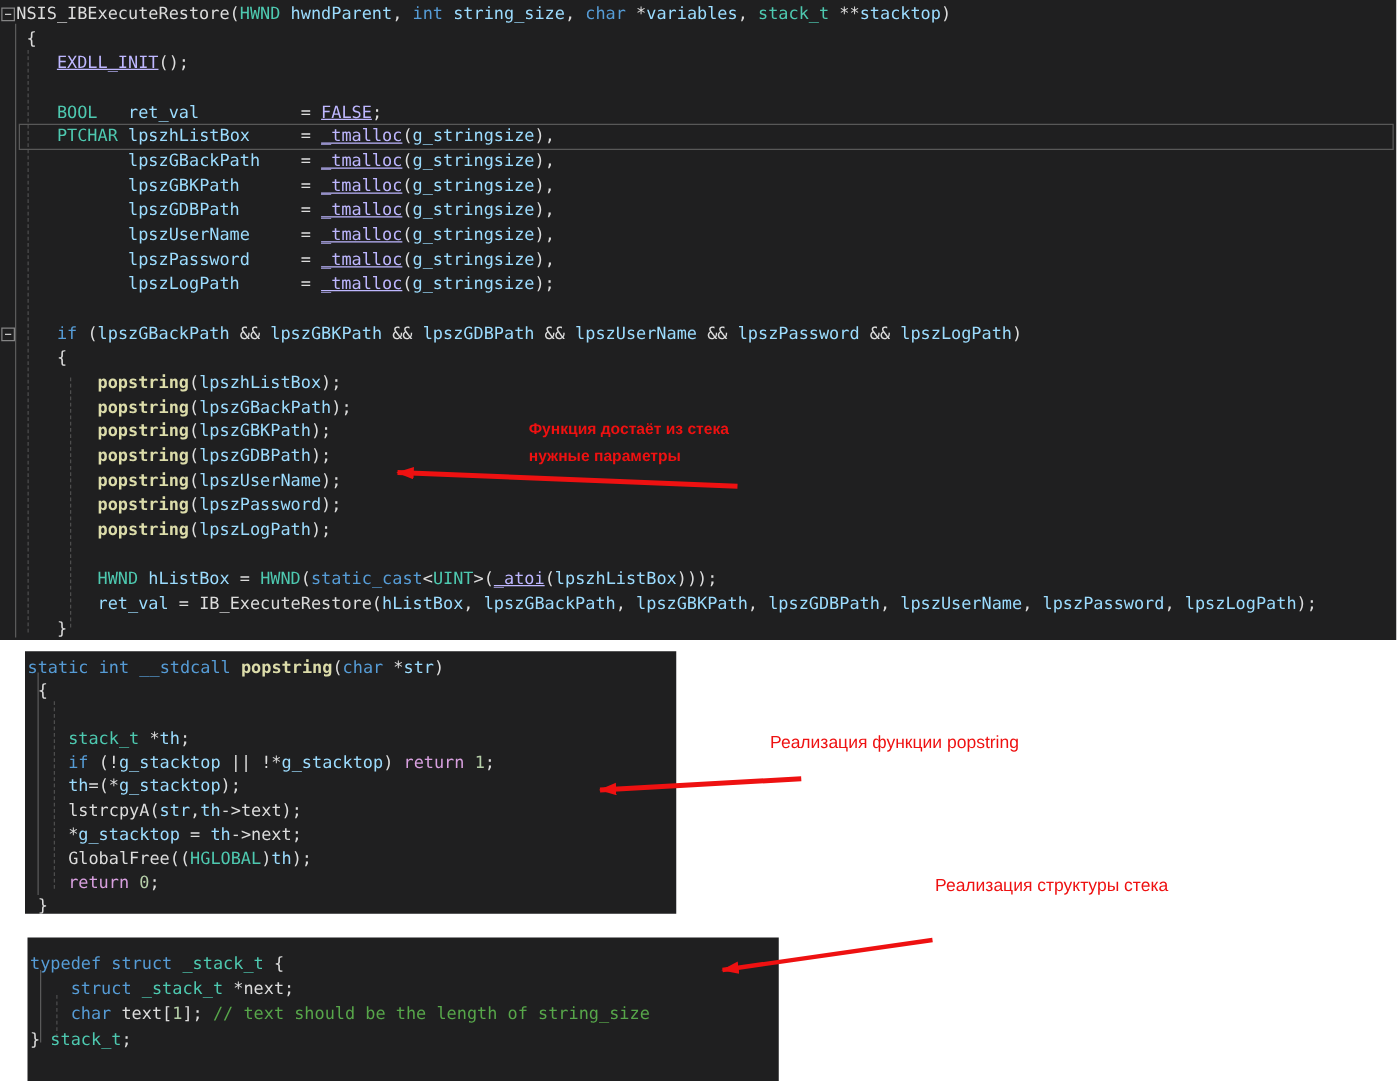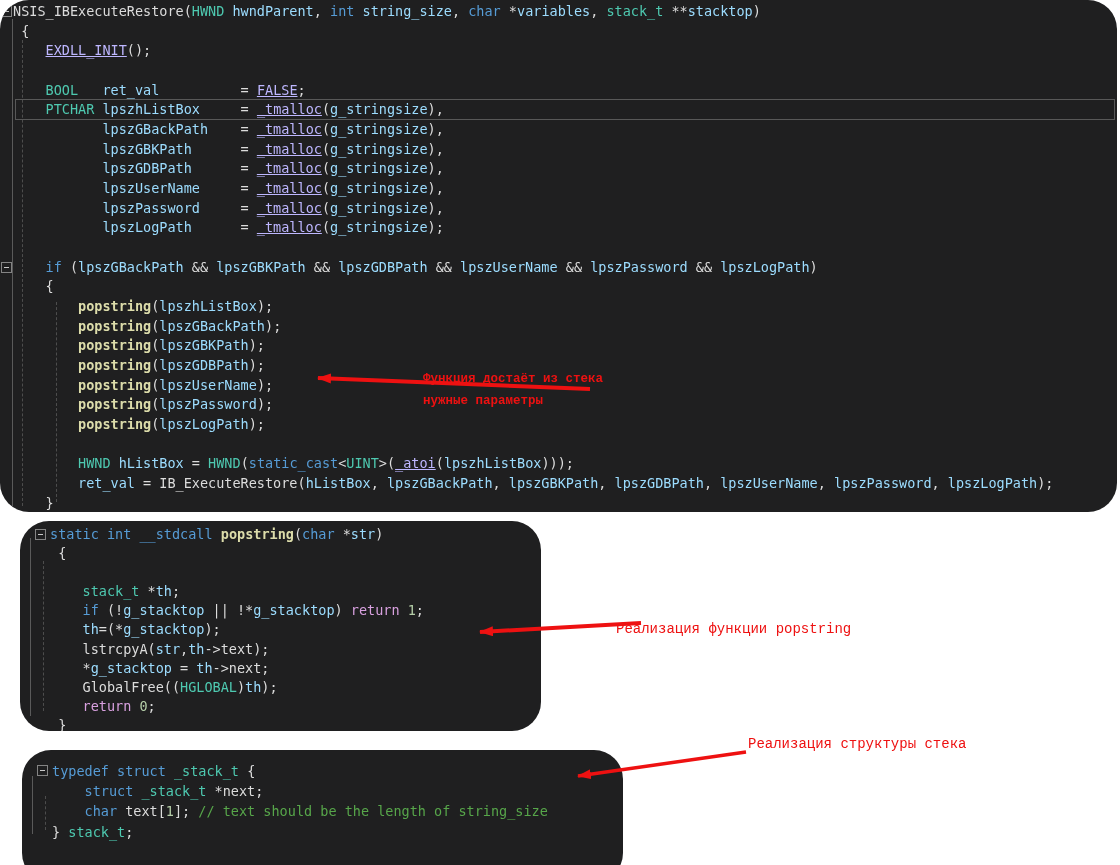--- a/index.html
+++ b/index.html
@@ -1,25 +1,25 @@
 <!DOCTYPE html>
 <html style="--bg: #1f1f20; --txt: #dcdcdc; --kw: #569cd6; --ctl: #d8a0df; --type: #4ec9b0; --var: #9cdcfe; --macro: #beb7ff; --num: #b5cea8; --com: #57a64a; --fn: #dcdcaa; --red: #ee1111; --border: #585858;"><head>
 <meta charset="utf-8">
 <style>
   html,body{margin:0;padding:0;}
   body{width:1120px;height:865px;background:#ffffff;position:relative;overflow:hidden;
        font-family:"DejaVu Sans Mono","Liberation Mono",monospace;}
 
-  .code-block{position:absolute;background:var(--bg);overflow:hidden;border-radius:29px;}
+  .code-block{position:absolute;background:var(--bg);overflow:hidden;}
   #block-main{left:0;top:0;width:1117px;height:512px;}
   #block-popstring{left:20px;top:521px;width:521px;height:210px;}
   #block-struct{left:22px;top:750px;width:601px;height:132px;}
 
   .code-lines{position:relative;padding-left:13px;padding-top:2px;}
-  .indent18 .code-lines{padding-left:30px;padding-top:4px;}
+  .indent18 .code-lines{padding-left:2px;padding-top:4px;}
   #block-struct .code-lines{padding-top:11px;}
 
   .line{position:relative;white-space:pre;font-size:13.5px;color:var(--txt);}
   .b1 .line{height:19.68px;line-height:19.68px;}
   .b2 .line{height:19.1px;line-height:19.1px;}
   .b3 .line{height:20.2px;line-height:20.2px;}
 
   .c-txt{color:var(--txt);} .c-kw{color:var(--kw);} .c-ctl{color:var(--ctl);}
   .c-type{color:var(--type);} .c-var{color:var(--var);} .c-macro{color:var(--macro);text-decoration:underline;}
   .c-num{color:var(--num);} .c-com{color:var(--com);} .c-fn{color:var(--fn);font-weight:bold;}
@@ -29,21 +29,21 @@
 
   .fold{position:absolute;left:-12px;top:4px;width:9px;height:9px;border:1px solid #848484;
        background:var(--bg);display:inline-block;}
   .indent18 .fold{left:-15px;}
   .fold::before{content:"";position:absolute;left:2px;right:2px;top:4px;height:1px;background:#c8c8c8;}
 
   .guide{position:absolute;width:0;pointer-events:none;}
   .guide.dashed{border-left:1px dashed #4d4d4d;}
   .guide.solid{border-left:1px solid #5a5a5a;}
 
-  .note{position:absolute;color:var(--red);font-family:Liberation Mono, monospace;margin-top:36px;}
+  .note{position:absolute;color:var(--red);font-family:Liberation Sans, sans-serif;}
   #note-1{left:423px;top:332px;font-size:12.5px;font-weight:bold;line-height:22px;}
   #note-2{left:616px;top:585px;font-size:14px;}
   #note-3{left:748px;top:700px;font-size:14px;}
 
   #arrows{position:absolute;left:0;top:0;width:1120px;height:865px;pointer-events:none;}
   #arrows line{stroke:var(--red);}
   #arrows .head{fill:var(--red);}
 </style>
 </head>
 <body>

